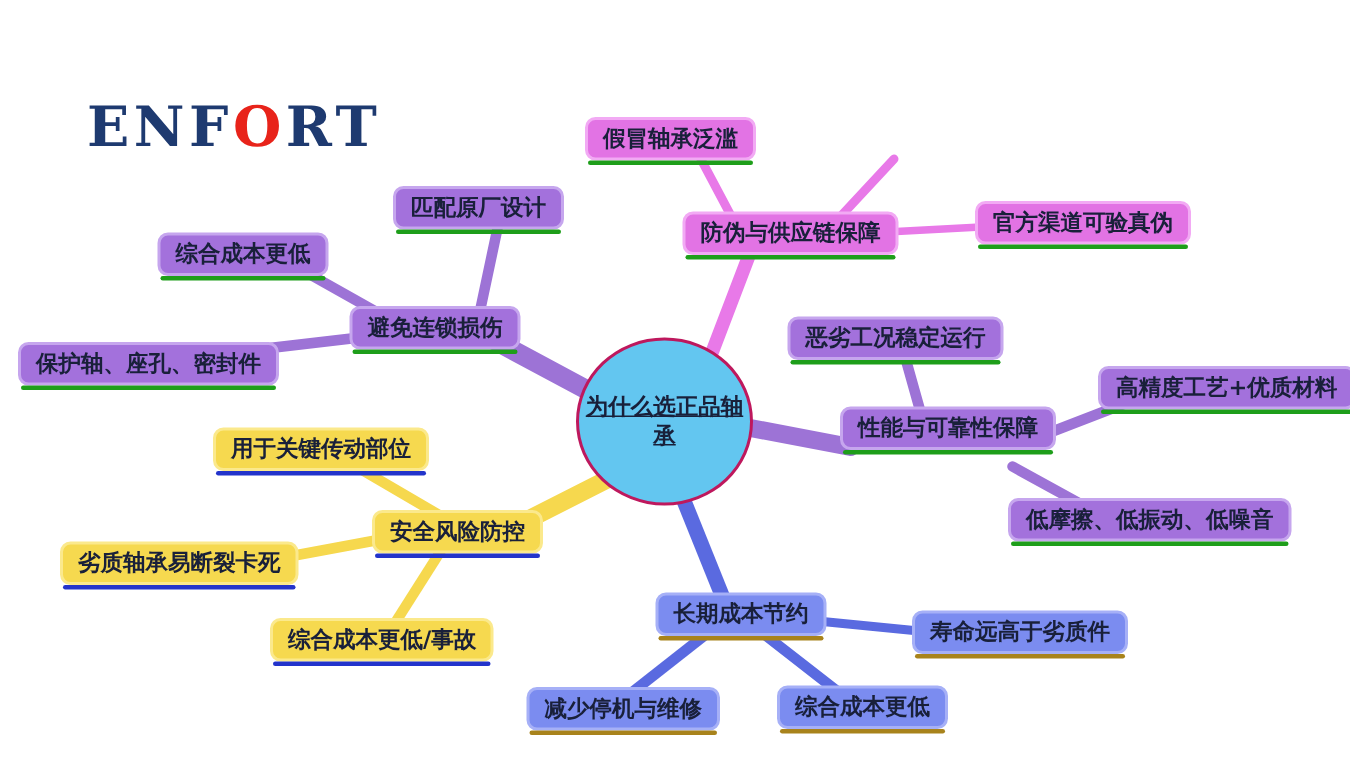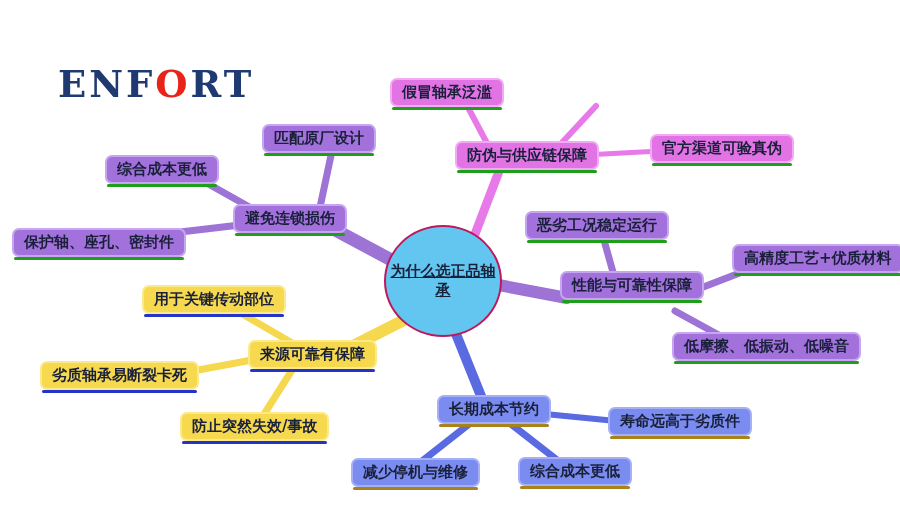--- a/index.html
+++ b/index.html
@@ -96,23 +96,23 @@
 
   <div class="node pink" style="left:455px;top:113px;">防伪与供应链保障</div>
   <div class="node pink" style="left:390px;top:50px;">假冒轴承泛滥</div>
   <div class="node pink" style="left:650px;top:106px;">官方渠道可验真伪</div>
 
   <div class="node purple" style="left:560px;top:243px;">性能与可靠性保障</div>
   <div class="node purple" style="left:525px;top:183px;">恶劣工况稳定运行</div>
   <div class="node purple" style="left:732px;top:216px;">高精度工艺+优质材料</div>
   <div class="node purple" style="left:672px;top:304px;">低摩擦、低振动、低噪音</div>
 
-  <div class="node yellow" style="left:248px;top:312px;">来源可靠有保障</div>
+  <div class="node yellow" style="left:248px;top:312px;">安全风险防控</div>
   <div class="node yellow" style="left:142px;top:257px;">用于关键传动部位</div>
   <div class="node yellow" style="left:40px;top:333px;">劣质轴承易断裂卡死</div>
-  <div class="node yellow" style="left:180px;top:384px;">防止突然失效/事故</div>
+  <div class="node yellow" style="left:180px;top:384px;">综合成本更低/事故</div>
 
   <div class="node blue" style="left:437px;top:367px;">长期成本节约</div>
   <div class="node blue" style="left:608px;top:379px;">寿命远高于劣质件</div>
   <div class="node blue" style="left:351px;top:430px;">减少停机与维修</div>
   <div class="node blue" style="left:518px;top:429px;">综合成本更低</div>
 
 </div>
 
 </body></html>

